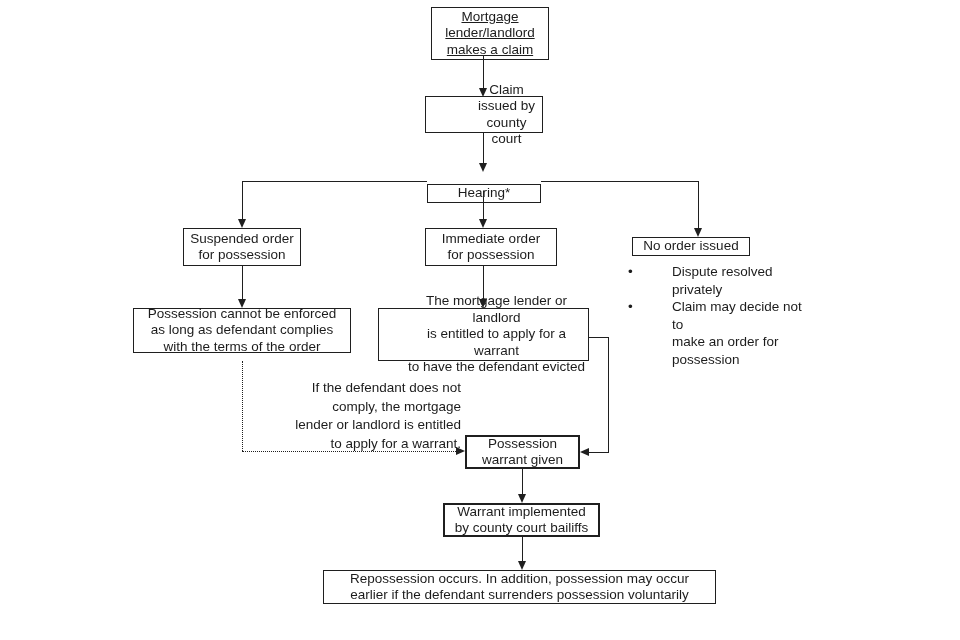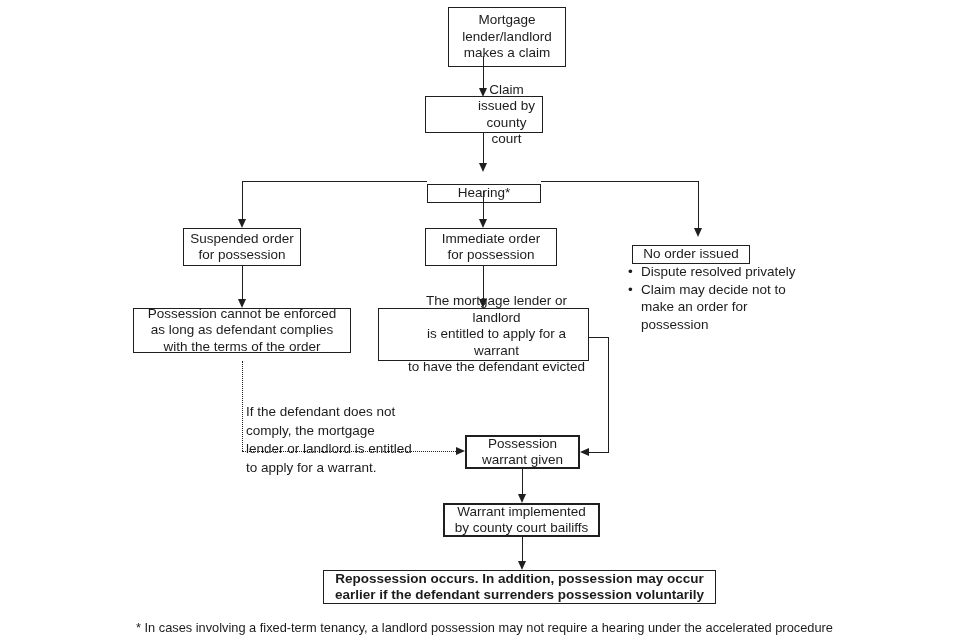--- a/index.html
+++ b/index.html
@@ -20,86 +20,85 @@
   .arrow-down{position:absolute;width:0;height:0;
     border-left:4.5px solid transparent;border-right:4.5px solid transparent;
     border-top:9px solid #1f1f1f;}
   .arrow-right{position:absolute;width:0;height:0;
     border-top:4.5px solid transparent;border-bottom:4.5px solid transparent;
     border-left:9px solid #1f1f1f;}
   .arrow-left{position:absolute;width:0;height:0;
     border-top:4.5px solid transparent;border-bottom:4.5px solid transparent;
     border-right:9px solid #1f1f1f;}
   .note{
-    position:absolute;font-size:13.5px;line-height:18.5px;white-space:pre-line;text-align:left;margin-top:24px;
+    position:absolute;font-size:13.5px;line-height:18.5px;white-space:pre-line;text-align:right;
   }
   .bullets{position:absolute;font-size:13.5px;line-height:17.5px;}
   .bullet-row{display:flex;align-items:flex-start;}
   .bullet-dot{width:13px;flex:0 0 13px;}
-  .bullet-text{white-space:pre-line;}
+  .bullet-text{white-space:pre-line;margin-left:31px;}
   .footnote{position:absolute;font-size:12.8px;line-height:15px;white-space:nowrap;}
 </style>
 </head>
 <body>
 
 <div class="canvas">
 
-  <div class="box" style="left:448px;top:7px;width:118px;height:60px;">Mortgage
+  <div class="box" style="left:431px;top:7px;width:118px;height:53px;text-decoration:underline;">Mortgage
 lender/landlord
 makes a claim</div>
 
   <div class="box" style="left:425px;top:96px;width:118px;height:37px;padding-left:47px;">Claim issued by
 county court</div>
 
   <div class="box" style="left:427px;top:184px;width:114px;height:19px;">Hearing*</div>
 
   <div class="box" style="left:183px;top:228px;width:118px;height:38px;">Suspended order
 for possession</div>
 
   <div class="box" style="left:425px;top:228px;width:132px;height:38px;">Immediate order
 for possession</div>
 
-  <div class="box" style="left:632px;top:245px;width:118px;height:19px;">No order issued</div>
+  <div class="box" style="left:632px;top:237px;width:118px;height:19px;">No order issued</div>
 
   <div class="box" style="left:133px;top:308px;width:218px;height:45px;">Possession cannot be enforced
 as long as defendant complies
 with the terms of the order</div>
 
   <div class="box" style="left:378px;top:308px;width:211px;height:53px;padding-left:28px;">The mortgage lender or landlord
 is entitled to apply for a warrant
 to have the defendant evicted</div>
 
   <div class="box thick" style="left:465px;top:435px;width:115px;height:34px;">Possession
 warrant given</div>
 
   <div class="box thick" style="left:443px;top:503px;width:157px;height:34px;">Warrant implemented
 by county court bailiffs</div>
 
-  <div class="box" style="left:323px;top:570px;width:393px;height:34px;font-weight:bold;">Repossession occurs. In addition, possession may occur
+  <div class="box" style="left:323px;top:570px;width:393px;height:34px;">Repossession occurs. In addition, possession may occur
 earlier if the defendant surrenders possession voluntarily</div>
 
   <div class="bullets" style="left:628px;top:263px;width:185px;">
     <div class="bullet-row">
       <span class="bullet-dot">•</span>
       <span class="bullet-text">Dispute resolved privately</span>
     </div>
     <div class="bullet-row">
       <span class="bullet-dot">•</span>
       <span class="bullet-text">Claim may decide not to
 make an order for
 possession</span>
     </div>
   </div>
 
   <div class="note" style="left:246px;top:379px;width:215px;">If the defendant does not
 comply, the mortgage
 lender or landlord is entitled
 to apply for a warrant.</div>
 
-  <div class="footnote" style="left:136px;top:620px;">* In cases involving a fixed-term tenancy, a landlord possession may not require a hearing under the accelerated procedure</div>
 
   <div class="vline" style="left:483px;top:56px;height:33px;"></div>
   <div class="arrow-down" style="left:479px;top:88px;"></div>
 
   <div class="vline" style="left:483px;top:133px;height:30px;"></div>
   <div class="arrow-down" style="left:479px;top:163px;"></div>
 
   <div class="hline" style="left:242px;top:181px;width:185px;"></div>
   <div class="vline" style="left:242px;top:181px;height:38px;"></div>
   <div class="arrow-down" style="left:238px;top:219px;"></div>

